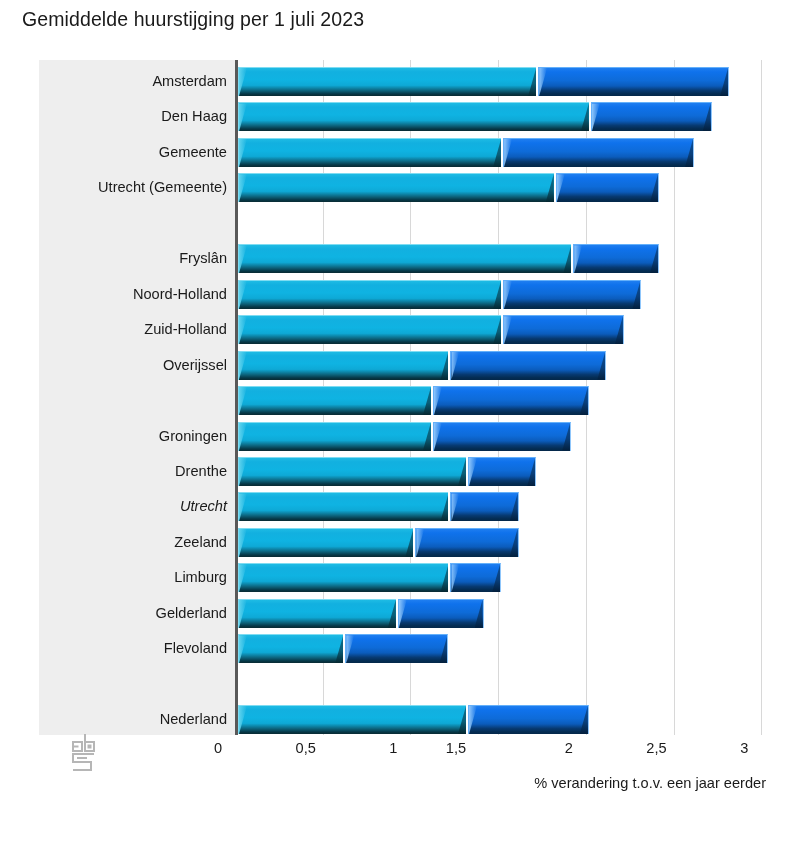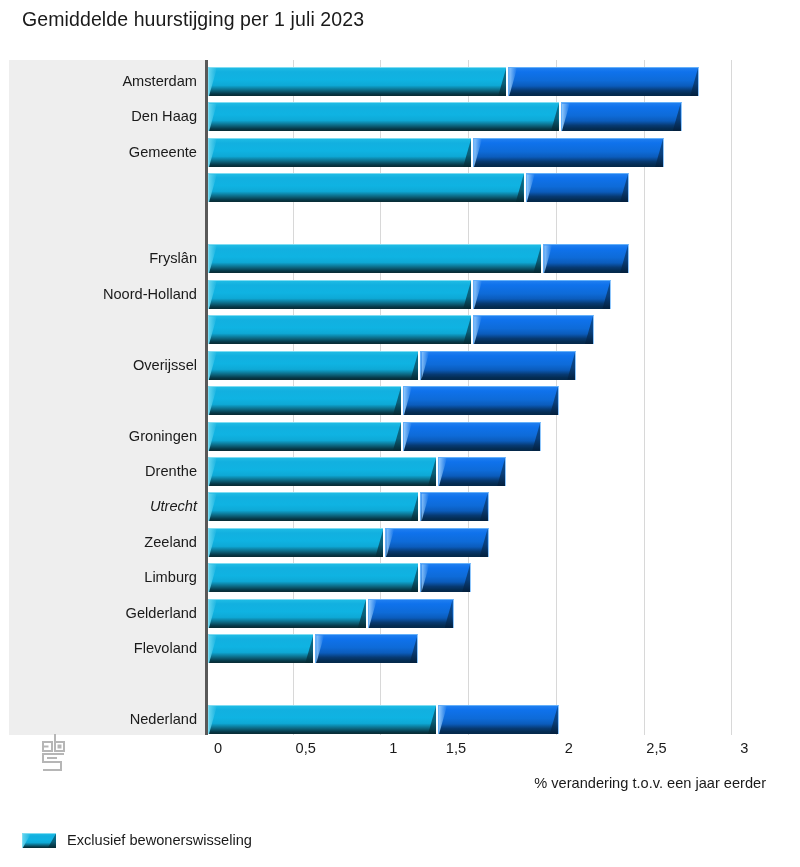--- a/index.html
+++ b/index.html
@@ -17,21 +17,21 @@
     font-size:19.5px;
     font-weight:400;
     color:#1a1a1a;
     letter-spacing:0.1px;
     white-space:nowrap;
   }
 
   
   #plot-area{
     position:absolute;
-    left:9px; top:60px;
+    left:39px; top:60px;
     width:741px; height:675px;
   }
   #label-band{
     position:absolute;
     left:0; top:0;
     width:196px; height:675px;
     background:#eeeeee;
   }
   #axis-line{
     position:absolute;
@@ -218,20 +218,21 @@
         </div>
       </div>
       <div class="row" style="top: 73.9px;">
         <div class="cat-label">Gemeente</div>
         <div class="bar-wrap" style="width: 456.04px;">
           <div class="seg seg-a" style="left: 0px; width: 263.1px;"></div>
           <div class="seg seg-b" style="left: 265.1px; width: 190.94px;"></div>
         </div>
       </div>
       <div class="row" style="top: 109.35px;">
+        <div class="cat-label">Utrecht (Gemeente)</div>
         <div class="bar-wrap" style="width: 420.96px;">
           <div class="seg seg-a" style="left: 0px; width: 315.72px;"></div>
           <div class="seg seg-b" style="left: 317.72px; width: 103.24px;"></div>
         </div>
       </div>
       <div class="row" style="top: 144.8px;"></div>
       <div class="row" style="top: 180.25px;">
         <div class="cat-label">Fryslân</div>
         <div class="bar-wrap" style="width: 420.96px;">
           <div class="seg seg-a" style="left: 0px; width: 333.26px;"></div>
@@ -239,20 +240,21 @@
         </div>
       </div>
       <div class="row" style="top: 215.7px;">
         <div class="cat-label">Noord-Holland</div>
         <div class="bar-wrap" style="width: 403.42px;">
           <div class="seg seg-a" style="left: 0px; width: 263.1px;"></div>
           <div class="seg seg-b" style="left: 265.1px; width: 138.32px;"></div>
         </div>
       </div>
       <div class="row" style="top: 251.15px;">
+        <div class="cat-label">Zuid-Holland</div>
         <div class="bar-wrap" style="width: 385.88px;">
           <div class="seg seg-a" style="left: 0px; width: 263.1px;"></div>
           <div class="seg seg-b" style="left: 265.1px; width: 120.78px;"></div>
         </div>
       </div>
       <div class="row" style="top: 286.6px;">
         <div class="cat-label">Overijssel</div>
         <div class="bar-wrap" style="width: 368.34px;">
           <div class="seg seg-a" style="left: 0px; width: 210.48px;"></div>
           <div class="seg seg-b" style="left: 212.48px; width: 155.86px;"></div>
@@ -341,18 +343,14 @@
     <span class="xtick" style="left: 283.7px;">0,5</span>
     <span class="xtick" style="left: 371.4px;">1</span>
     <span class="xtick" style="left: 434px;">1,5</span>
     <span class="xtick" style="left: 546.8px;">2</span>
     <span class="xtick" style="left: 634.5px;">2,5</span>
     <span class="xtick" style="left: 722.2px;">3</span>
   </div>
 <div id="x-axis-caption">% verandering t.o.v. een jaar eerder</div>
 
 <div id="legend">
-    <div class="legend-item">
-      <span class="legend-swatch seg-a" style="height: 15px; line-height: 0;"></span>
-      <span class="legend-label">Exclusief bewonerswisseling</span>
-    </div>
     <span class="legend-gap"></span>
   </div>
 
 </body></html>

